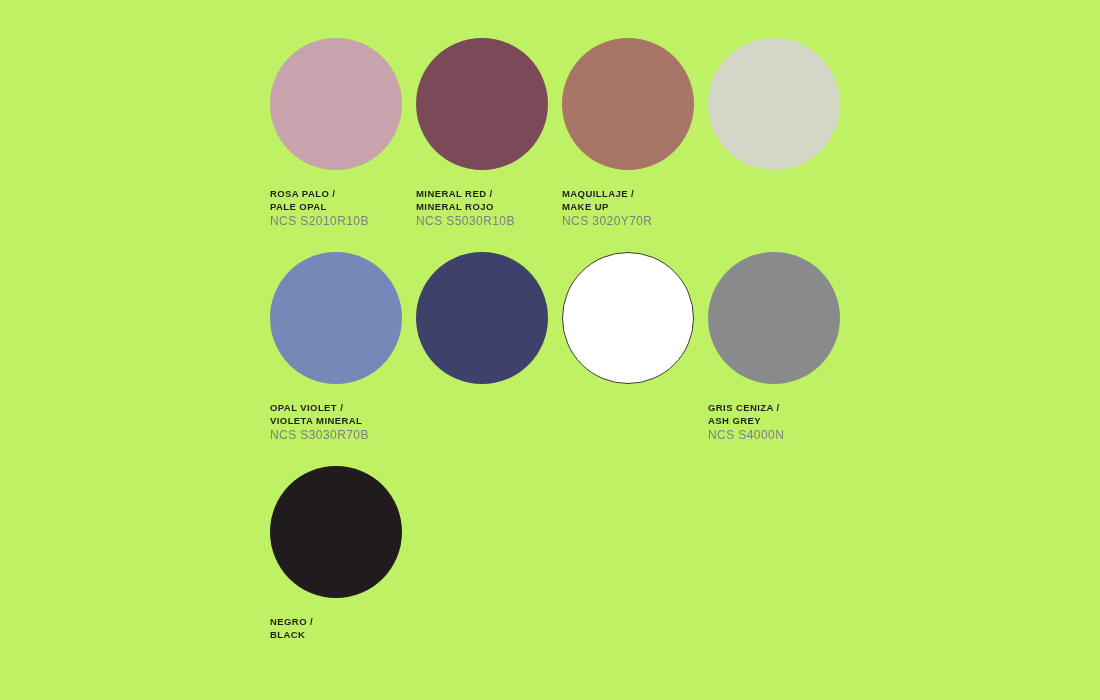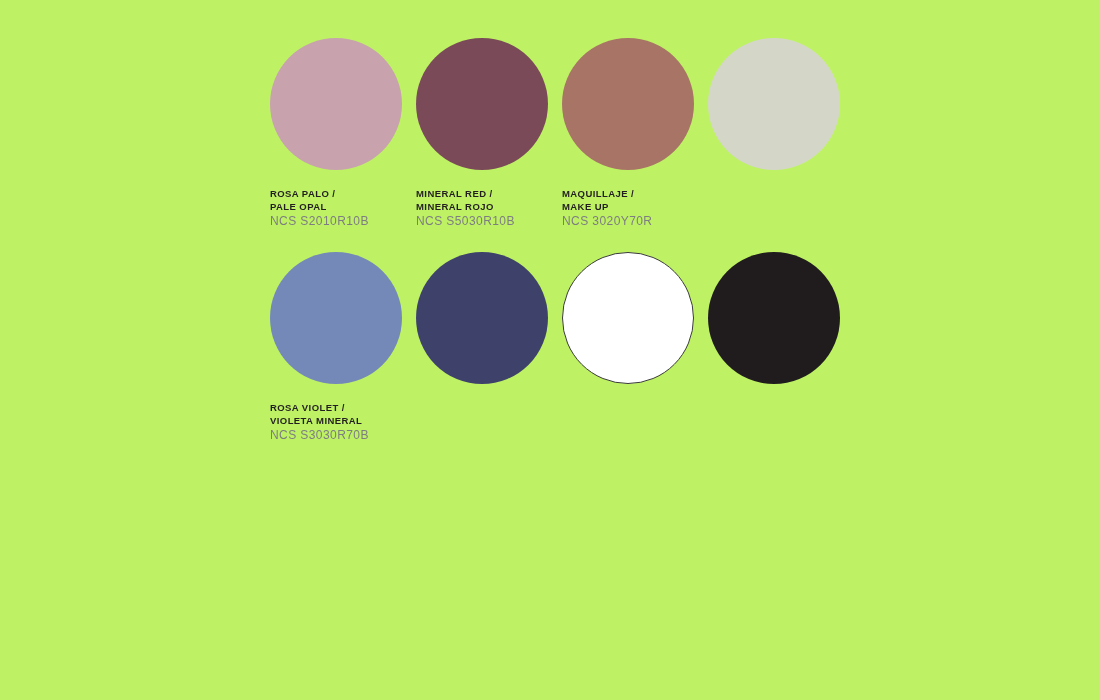--- a/index.html
+++ b/index.html
@@ -108,28 +108,40 @@
           <span class="caption-line">MAKE UP</span>
           <span class="caption-code">NCS 3020Y70R</span>
         </div>
       </div>
       <div class="swatch">
         <div class="swatch-disc" style="background-color: rgb(212, 215, 200);"></div>
       </div>
       <div class="swatch">
         <div class="swatch-disc" style="background-color: rgb(116, 137, 184);"></div>
         <div class="swatch-caption">
-          <span class="caption-line">ROSA VIOLET /</span>
+          <span class="caption-line">OPAL VIOLET /</span>
           <span class="caption-line">VIOLETA MINERAL</span>
           <span class="caption-code">NCS S3030R70B</span>
         </div>
       </div>
       <div class="swatch">
         <div class="swatch-disc" style="background-color: rgb(62, 66, 107);"></div>
       </div>
       <div class="swatch">
         <div class="swatch-disc outlined" style="background-color: rgb(255, 255, 255);"></div>
       </div>
       <div class="swatch">
+        <div class="swatch-disc" style="background-color: rgb(136, 138, 140);"></div>
+        <div class="swatch-caption">
+          <span class="caption-line">GRIS CENIZA /</span>
+          <span class="caption-line">ASH GREY</span>
+          <span class="caption-code">NCS S4000N</span>
+        </div>
+      </div>
+      <div class="swatch">
         <div class="swatch-disc" style="background-color: rgb(32, 28, 30);"></div>
+        <div class="swatch-caption">
+          <span class="caption-line">NEGRO /</span>
+          <span class="caption-line">BLACK</span>
+        </div>
       </div>
     </div>
 </div>
 
 </body></html>

